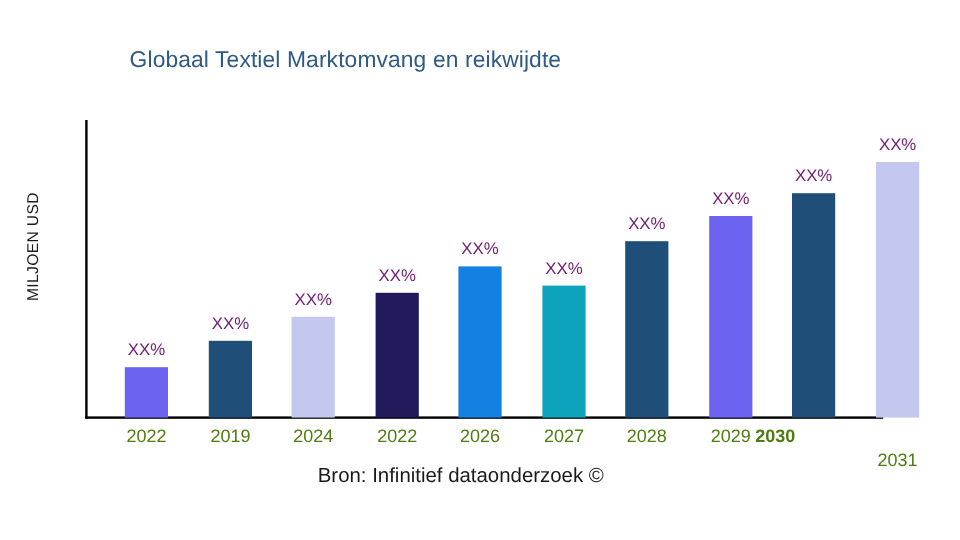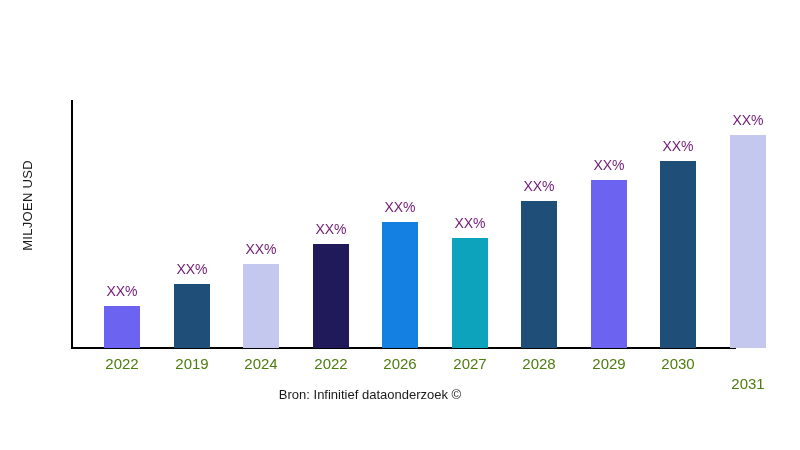--- a/index.html
+++ b/index.html
@@ -44,29 +44,30 @@
   .bar-value{
     position:absolute;width:60px;text-align:center;
     font-size:14px;color:#701a75;white-space:nowrap;
   }
   .x-tick{
     position:absolute;top:355px;width:70px;text-align:center;
     font-size:15px;color:#4d7c0f;
   }
 
   .source{
-    position:absolute;left:2px;top:387px;width:736px;
-    text-align:center;font-size:13px;color:#1a1a1a;
+    position:absolute;left:16px;top:387px;width:736px;
+    text-align:center;font-size:17px;color:#1a1a1a;
   }
 </style>
 </head>
 <body>
 
 <div id="chart-root">
 
+  <div class="chart-title">Globaal Textiel Marktomvang en reikwijdte</div>
 
   <div class="y-axis-label">MILJOEN USD</div>
 
 
   <div class="axis-v"></div>
   <div class="axis-h"></div>
 
   <div class="plot" id="plot-area">
       <div class="bar" style="left: 104px; top: 306px; height: 42px; bottom: auto; background: rgb(108, 99, 240);"></div>
       <div class="bar-value" style="left: 92px; top: 283px;">XX%</div>
@@ -87,21 +88,21 @@
       <div class="bar-value" style="left: 440px; top: 215px;">XX%</div>
       <div class="x-tick" style="left: 435px;">2027</div>
       <div class="bar" style="left: 521px; top: 201px; height: 147px; bottom: auto; background: rgb(31, 78, 121);"></div>
       <div class="bar-value" style="left: 509px; top: 178px;">XX%</div>
       <div class="x-tick" style="left: 504px;">2028</div>
       <div class="bar" style="left: 591px; top: 180px; height: 168px; bottom: auto; background: rgb(108, 99, 240);"></div>
       <div class="bar-value" style="left: 579px; top: 157px;">XX%</div>
       <div class="x-tick" style="left: 574px;">2029</div>
       <div class="bar" style="left: 660px; top: 161px; height: 187px; bottom: auto; background: rgb(31, 78, 121);"></div>
       <div class="bar-value" style="left: 648px; top: 138px;">XX%</div>
-      <div class="x-tick" style="left: 643px;">2030</div>
+      <div class="x-tick" style="left: 611px; font-weight: bold;">2030</div>
       <div class="bar" style="left: 730px; top: 135px; height: 213px; bottom: auto; background: rgb(197, 200, 238);"></div>
       <div class="bar-value" style="left: 718px; top: 112px;">XX%</div>
       <div class="x-tick" style="left: 713px; margin-top: 20px;">2031</div>
     </div>
 
   <div class="source">Bron: Infinitief dataonderzoek ©</div>
 
 </div>
 
 </body></html>

